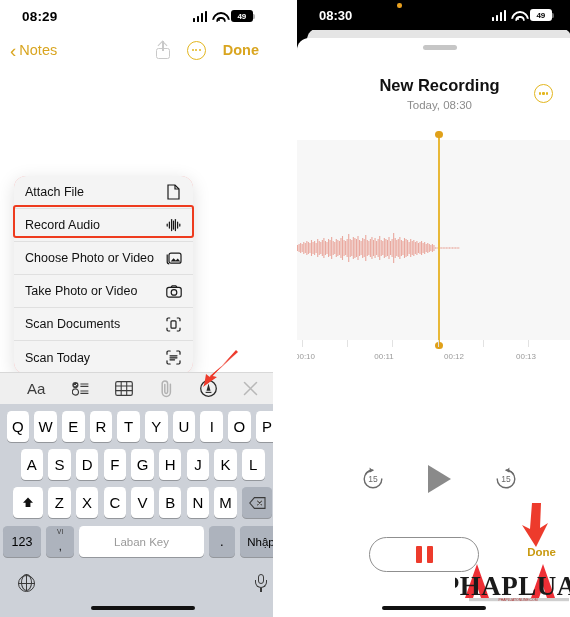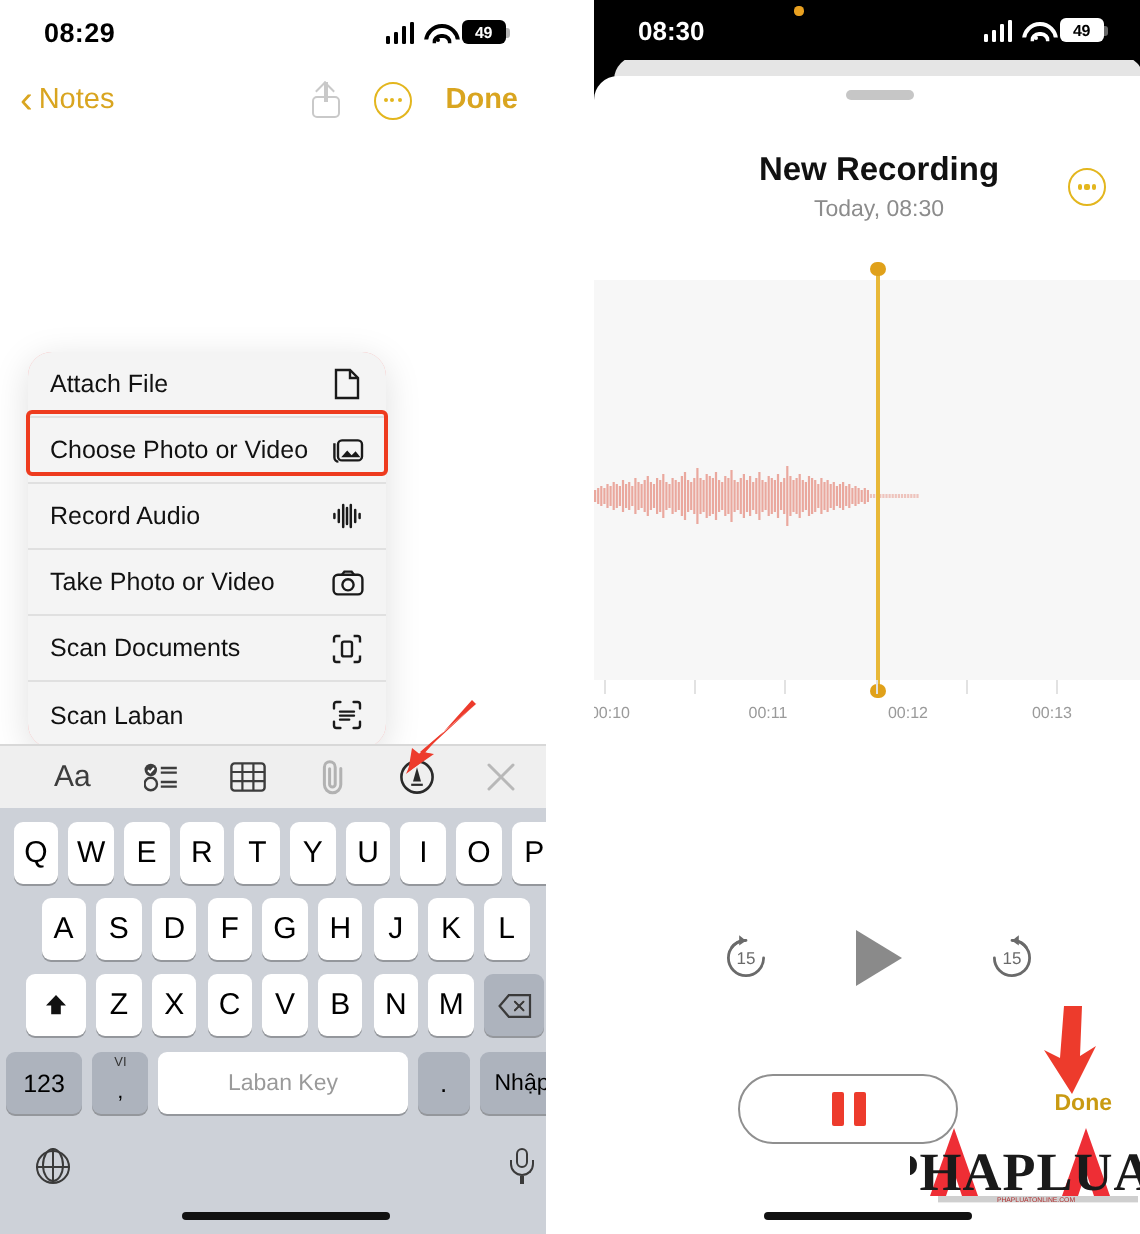--- a/index.html
+++ b/index.html
@@ -273,48 +273,48 @@
         <span class="ctx-label">Attach File</span>
         <span class="ctx-ic">
           <svg width="13" height="16" viewBox="0 0 13 16">
               <path d="M1 1h7l4 4v10H1z" fill="none" stroke="#1a1a1a" stroke-width="1.2"></path>
               <path d="M8 1v4h4" fill="none" stroke="#1a1a1a" stroke-width="1.2"></path>
             </svg>
         </span>
       </div>
 
       <div class="ctx-item">
-        <span class="ctx-label">Choose Photo or Video</span>
-        <span class="ctx-ic">
-          <svg width="16" height="14" viewBox="0 0 16 14">
-            <rect x="3" y="2.2" width="12" height="10" rx="2" fill="none" stroke="#1a1a1a" stroke-width="1.2"></rect>
-            <path d="M1.2 3.6v7.2a2 2 0 0 0 2 2" fill="none" stroke="#1a1a1a" stroke-width="1.2"></path>
-            <path d="M4.6 10.6l3-3.4 2.2 2.4 2-2 2.4 3z" fill="#1a1a1a"></path>
-          </svg>
-        </span>
-      </div>
-
-      <div class="ctx-item">
         <span class="ctx-label">Record Audio</span>
         <span class="ctx-ic">
           <svg width="15" height="14" viewBox="0 0 15 14">
             <g stroke="#1a1a1a" stroke-width="1.25" stroke-linecap="round">
               <line x1="1.2" y1="6" x2="1.2" y2="8"></line>
               <line x1="3.4" y1="4" x2="3.4" y2="10"></line>
               <line x1="5.6" y1="1.5" x2="5.6" y2="12.5"></line>
               <line x1="7.5" y1="3" x2="7.5" y2="11"></line>
               <line x1="9.4" y1="1.5" x2="9.4" y2="12.5"></line>
               <line x1="11.6" y1="4" x2="11.6" y2="10"></line>
               <line x1="13.8" y1="6" x2="13.8" y2="8"></line>
             </g>
           </svg>
         </span>
       </div>
 
       <div class="ctx-item">
+        <span class="ctx-label">Choose Photo or Video</span>
+        <span class="ctx-ic">
+          <svg width="16" height="14" viewBox="0 0 16 14">
+            <rect x="3" y="2.2" width="12" height="10" rx="2" fill="none" stroke="#1a1a1a" stroke-width="1.2"></rect>
+            <path d="M1.2 3.6v7.2a2 2 0 0 0 2 2" fill="none" stroke="#1a1a1a" stroke-width="1.2"></path>
+            <path d="M4.6 10.6l3-3.4 2.2 2.4 2-2 2.4 3z" fill="#1a1a1a"></path>
+          </svg>
+        </span>
+      </div>
+
+      <div class="ctx-item">
         <span class="ctx-label">Take Photo or Video</span>
         <span class="ctx-ic">
           <svg width="16" height="13" viewBox="0 0 16 13">
             <rect x="0.8" y="2.4" width="14.4" height="9.8" rx="2.2" fill="none" stroke="#1a1a1a" stroke-width="1.2"></rect>
             <path d="M5 2.4l1.2-1.6h3.6L11 2.4" fill="none" stroke="#1a1a1a" stroke-width="1.2"></path>
             <circle cx="8" cy="7.4" r="2.8" fill="none" stroke="#1a1a1a" stroke-width="1.2"></circle>
           </svg>
         </span>
       </div>
 
@@ -327,21 +327,21 @@
               <path d="M10.8 1h2A1.2 1.2 0 0 1 14 2.2v2"></path>
               <path d="M14 10.8v2a1.2 1.2 0 0 1-1.2 1.2h-2"></path>
               <path d="M4.2 14h-2A1.2 1.2 0 0 1 1 12.8v-2"></path>
               <rect x="5" y="3.8" width="5" height="7.4" rx="1"></rect>
             </g>
           </svg>
         </span>
       </div>
 
       <div class="ctx-item">
-        <span class="ctx-label">Scan Laban</span>
+        <span class="ctx-label">Scan Today</span>
         <span class="ctx-ic">
           <svg width="15" height="15" viewBox="0 0 15 15">
             <g fill="none" stroke="#1a1a1a" stroke-width="1.2" stroke-linecap="round">
               <path d="M1 4.2V2.2A1.2 1.2 0 0 1 2.2 1h2"></path>
               <path d="M10.8 1h2A1.2 1.2 0 0 1 14 2.2v2"></path>
               <path d="M14 10.8v2a1.2 1.2 0 0 1-1.2 1.2h-2"></path>
               <path d="M4.2 14h-2A1.2 1.2 0 0 1 1 12.8v-2"></path>
               <path d="M4 5.8h7M4 7.8h7M4 9.8h4.6"></path>
             </g>
           </svg>

